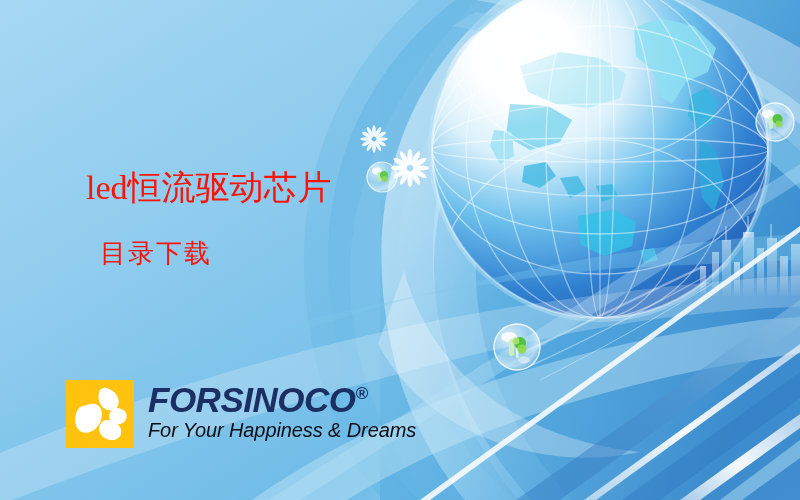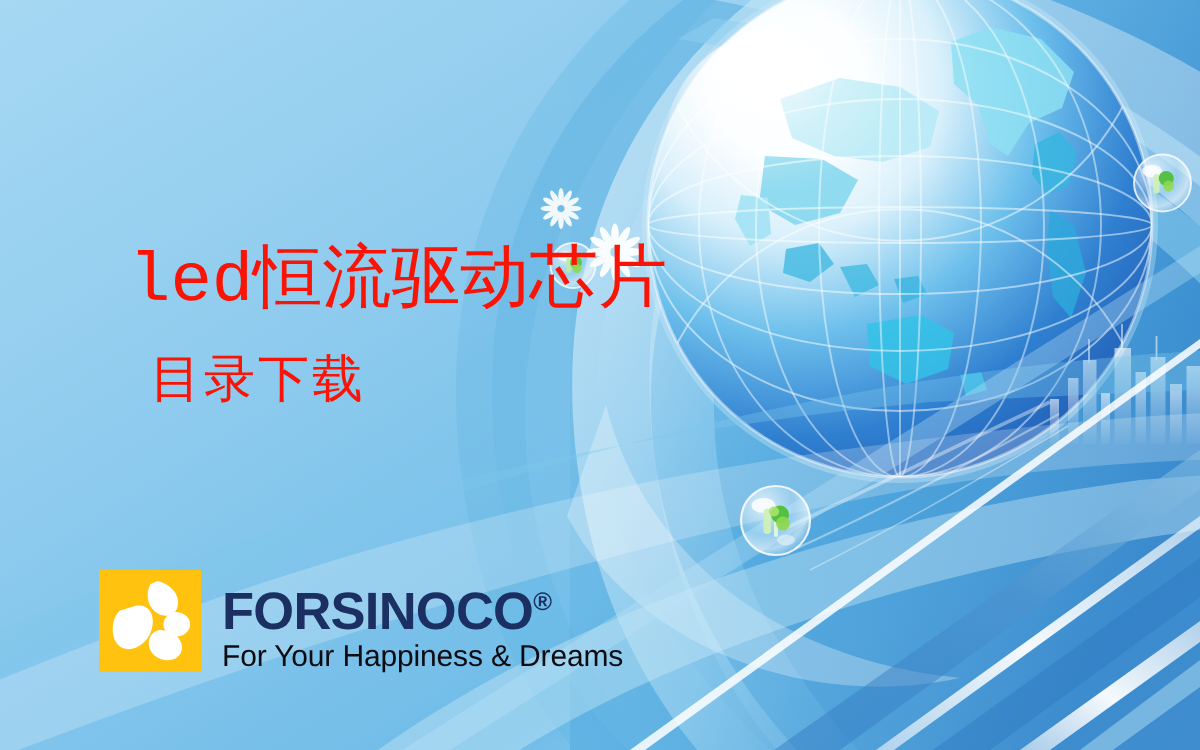--- a/index.html
+++ b/index.html
@@ -25,45 +25,46 @@
   
   #headline {
     position: absolute;
     left: 86px;
     top: 166px;
     width: 330px;
     z-index: 40;
   }
   #headline .line1 {
     color: #FA1405;
-    font-size: 46px;
+    font-size: 34px;
     line-height: 44px;
     white-space: nowrap;
-    font-family: Liberation Mono, monospace;
+    font-family: Liberation Serif, serif;
     letter-spacing: 0px;
   }
   #headline .line2 {
     color: #FA1405;
-    font-size: 34px;
+    font-size: 26px;
     line-height: 44px;
     margin-top: 22px;
     padding-left: 14px;
     white-space: nowrap;
     font-family: "Liberation Serif", "DejaVu Serif", serif;
     letter-spacing: 2px;
   }
 
   
   #logo {
     position: absolute;
     left: 66px;
     top: 380px;
     z-index: 45;
     display: flex;
-    align-items: flex-end;
+    align-items: flex-start;
+    font-style: italic;
   }
   #logo-mark {
     width: 68px;
     height: 68px;
     background: #FFC20E;
     flex: 0 0 auto;
     position: relative;
   }
   #logo-mark svg { display: block; }
   #logo-words {

